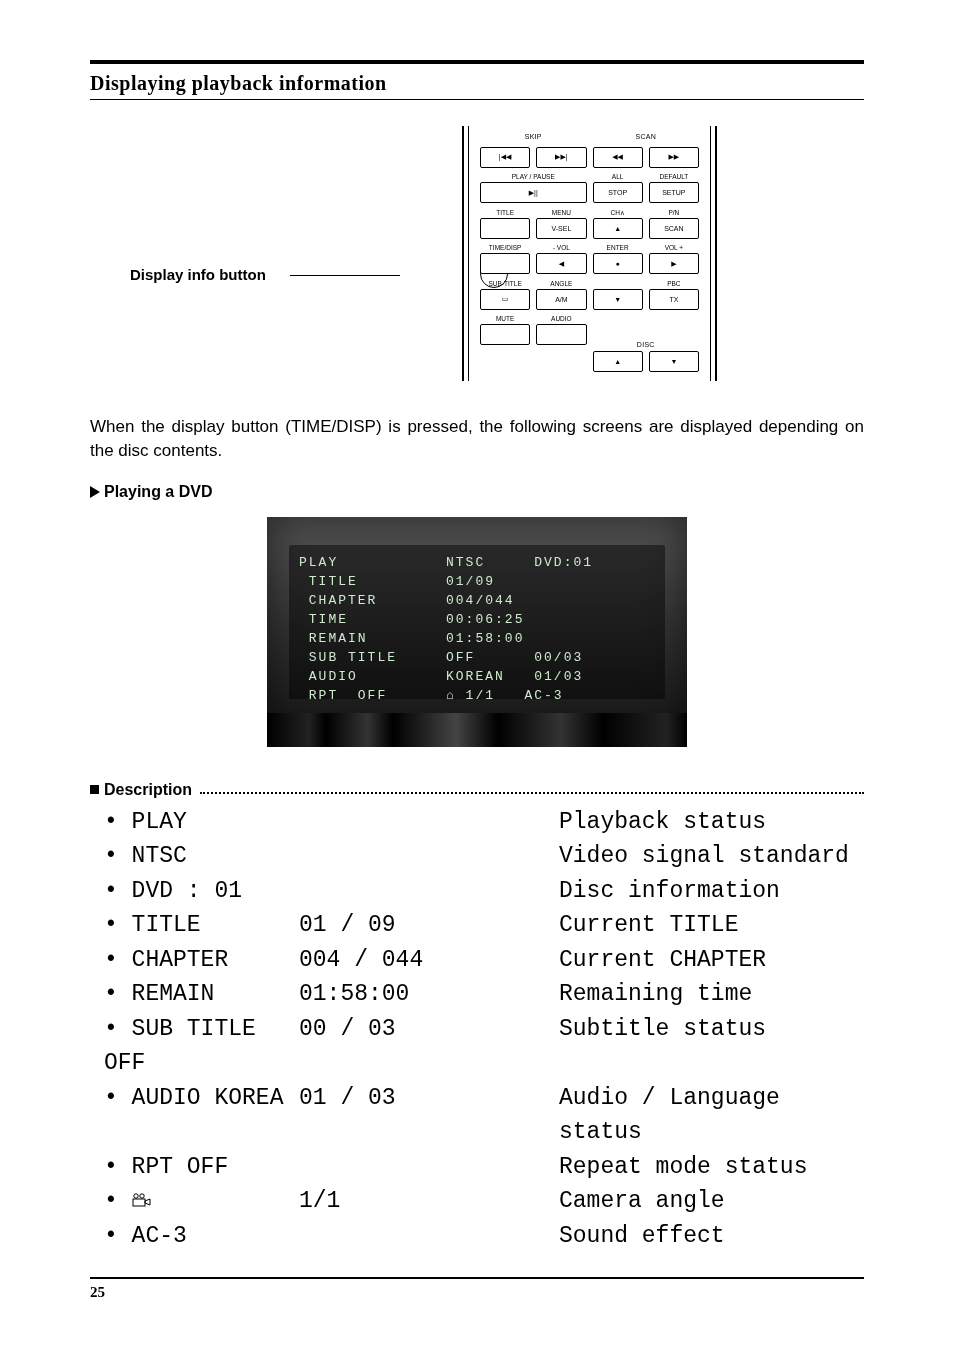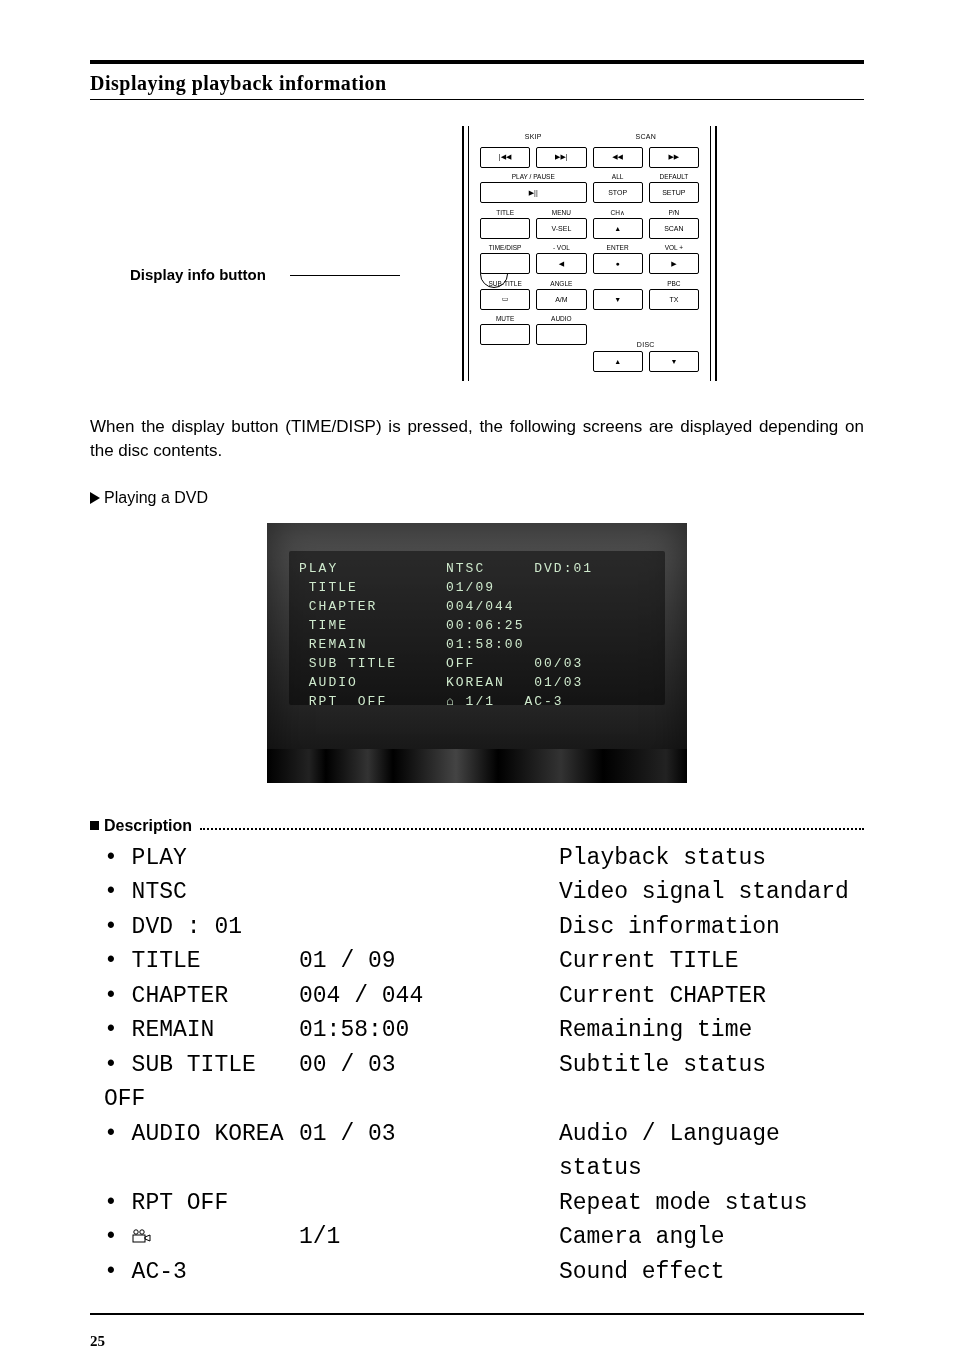--- a/index.html
+++ b/index.html
@@ -106,46 +106,46 @@
     height: 26px;
     border: 1.5px solid #000;
     border-radius: 50%;
     pointer-events: none;
   }
   .body-text {
     font-family: Helvetica, Arial, sans-serif;
     font-size: 17px;
     line-height: 1.4;
     text-align: justify;
-    margin-bottom: 26px;
+    margin-bottom: 20px;
   }
   .sub-heading {
     font-family: Helvetica, Arial, sans-serif;
     font-size: 16px;
-    font-weight: normal;
+    font-weight: bold;
     margin-bottom: 16px;
     display: flex;
     align-items: center;
   }
   .sub-heading .tri-icon {
     display:inline-block;
     width:0;height:0;
     border-top:6px solid transparent;
     border-bottom:6px solid transparent;
     border-left:10px solid #000;
     margin-right:4px;
   }
   .osd-wrap {
     display:flex;
     justify-content:center;
     margin-bottom: 34px;
   }
   .osd {
     width: 420px;
-    height: 260px;
+    height: 230px;
     background: linear-gradient(180deg, #555 0%, #2b2b2b 60%, #111 100%);
     position: relative;
     overflow: hidden;
     box-shadow: inset 0 0 40px rgba(0,0,0,0.6);
   }
   .osd::after{
     content:"";
     position:absolute;left:0;right:0;bottom:0;height:34px;
     background: linear-gradient(90deg,#000 0,#222 10%,#000 14%,#333 24%,#000 30%,#444 45%,#000 55%,#333 70%,#000 80%,#222 95%,#000 100%);
   }
@@ -197,21 +197,21 @@
   .angle-icon {
     display:inline-block;
     width:18px;height:14px;
     position:relative;
     vertical-align:middle;
   }
   .angle-icon svg { position:absolute; top:-1px; left:0;}
   .footer {
     margin-top: 24px;
     border-top: 2px solid #000;
-    padding-top: 18px;
+    padding-top: 5px;
     font-family: "Times New Roman", serif;
     font-size: 15px;
     font-weight: bold;
   }
 </style>
 </head>
 <body>
 
 <div class="page">
   <div class="top-rule"></div>

